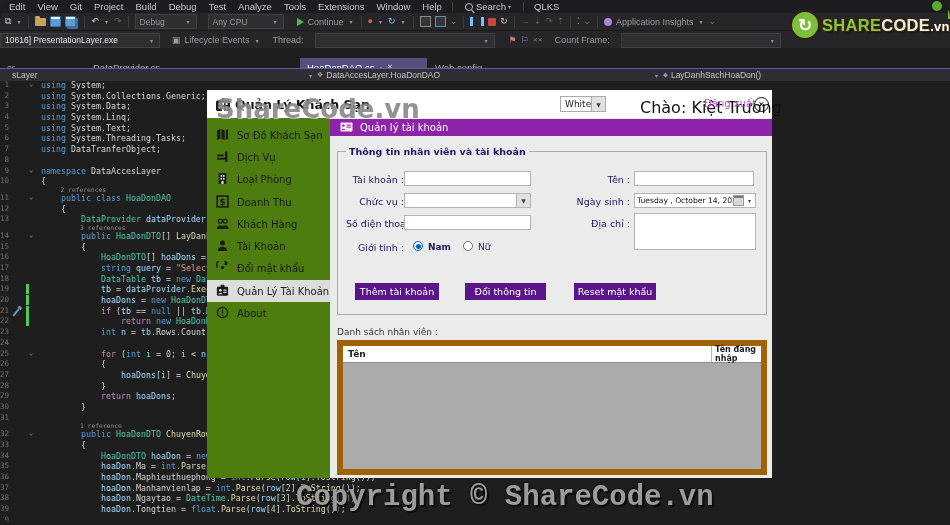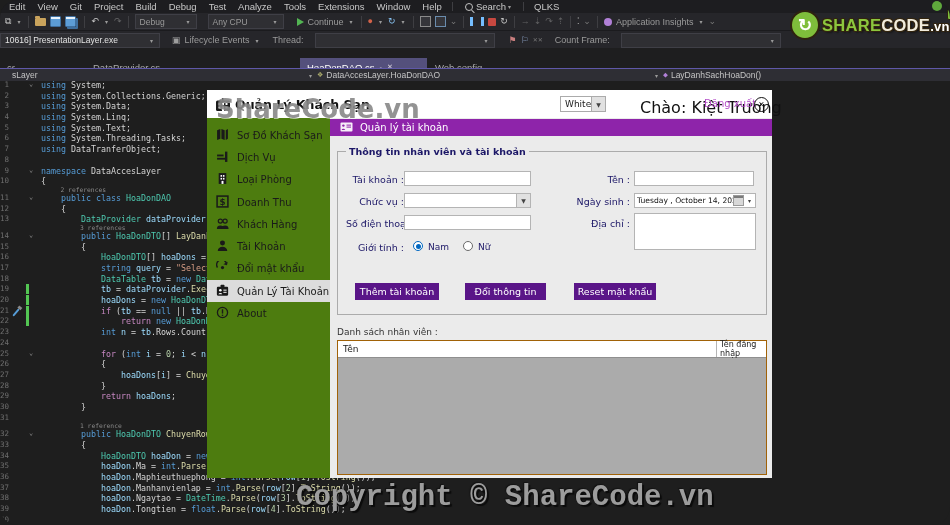--- a/index.html
+++ b/index.html
@@ -84,21 +84,21 @@
   .dp .dtext{flex:1;font-size:7.6px;color:#111;white-space:nowrap;overflow:hidden;}
   .cal{width:9px;height:9px;background:#D8D8D8;border:1px solid #9A9A9A;position:relative;flex:none;margin-right:2px;}
   .cal::before{content:"";position:absolute;top:0;left:0;right:0;height:2px;background:#7A7A7A;}
   .dp .caret{color:#444;}
   .radio{position:absolute;width:10px;height:10px;border-radius:50%;border:1px solid #6A6A6A;background:#FFF;display:flex;align-items:center;justify-content:center;box-sizing:border-box;}
   .radio.checked{border-color:#0067C0;}
   .radio.checked::after{content:"";width:5px;height:5px;border-radius:50%;background:#0067C0;}
   .rlabel{position:absolute;font-size:9px;color:#1C1767;}
   .btn{position:absolute;top:165px;height:17px;background:#5A1588;color:#FFF;font-size:9.5px;display:flex;align-items:center;justify-content:center;white-space:nowrap;}
   .listlabel{position:absolute;left:7px;top:209px;font-size:9px;color:#333;}
-  .grid{position:absolute;left:7px;top:222px;right:5px;bottom:3px;background:#ABABAB;border:1px solid #a16207;}
+  .grid{position:absolute;left:7px;top:222px;right:5px;bottom:3px;background:#ABABAB;border:6px solid #a16207;font-weight:bold;}
   .ghead{height:16px;background:#FFF;border-bottom:1px solid #8F8F8F;display:flex;}
   .gc1{flex:1;font-size:9px;color:#222;display:flex;align-items:center;padding-left:5px;}
   .gc2{flex:0 0 46px;border-left:1px solid #B5B5B5;font-size:8px;line-height:1.15;color:#222;display:flex;align-items:center;padding-left:3px;}
 
   
   .wm-title{position:absolute;left:216px;top:94px;z-index:6;font-size:26px;font-weight:bold;color:rgba(120,120,120,.8);text-shadow:1px 1px 0 rgba(255,255,255,.55);font-family:"DejaVu Sans",sans-serif;pointer-events:none;white-space:nowrap;}
   .wm-bottom{position:absolute;left:296px;top:481px;z-index:6;font-size:29px;font-weight:bold;color:#9C9C9C;text-shadow:2px 2px 1px rgba(0,0,0,.65),-1px -1px 1px rgba(0,0,0,.4);font-family:Liberation Mono, monospace;white-space:nowrap;}
   .logo{position:absolute;left:790px;top:10px;z-index:10;display:flex;align-items:center;}
   .logo-circle{width:30px;height:30px;border-radius:50%;background:#7FBE3B;border:2px solid #2E230F;color:#FFF;font-size:17px;font-weight:bold;display:flex;align-items:center;justify-content:center;box-sizing:border-box;}
   .logo-text{font-size:16.5px;font-weight:bold;letter-spacing:.3px;margin-left:2px;position:relative;white-space:nowrap;
@@ -427,21 +427,21 @@
         <span class="flabel" style="left:8px;top:44px;width:58px;" data-name="role-label">Chức vụ :</span>
         <span class="finput combo" style="left:66px;top:41px;width:127px;height:15px;" data-name="role-select">
             <span class="dd" data-name="chevron-down-icon">▼</span>
           </span>
 
         <span class="flabel" style="left:8px;top:66px;width:58px;" data-name="phone-label">Số điện thoại :</span>
         <span class="finput" style="left:66px;top:63px;width:127px;height:15px;" data-name="phone-input"></span>
 
         <span class="flabel" style="left:8px;top:90px;width:58px;" data-name="gender-label">Giới tính :</span>
         <span class="radio checked" style="left:75px;top:89px;" data-name="gender-male-radio"></span>
-        <span class="rlabel" style="left:90px;top:90px;" data-name="gender-male-label">Nam</span>
+        <span class="rlabel" style="left:90px;top:90px;font-weight:bold;" data-name="gender-male-label">Nam</span>
         <span class="radio" style="left:125px;top:89px;" data-name="gender-female-radio"></span>
         <span class="rlabel" style="left:140px;top:90px;" data-name="gender-female-label">Nữ</span>
 
         <span class="flabel" style="left:230px;top:22px;width:62px;" data-name="name-label">Tên :</span>
         <span class="finput" style="left:296px;top:19px;width:120px;height:15px;" data-name="name-input"></span>
 
         <span class="flabel" style="left:230px;top:44px;width:62px;" data-name="dob-label">Ngày sinh :</span>
         <span class="finput" style="left:296px;top:41px;width:122px;height:15px;" data-name="dob-picker">
           <span class="dp">
             <span class="dtext" data-name="dob-value">Tuesday ,  October  14, 2025</span>

